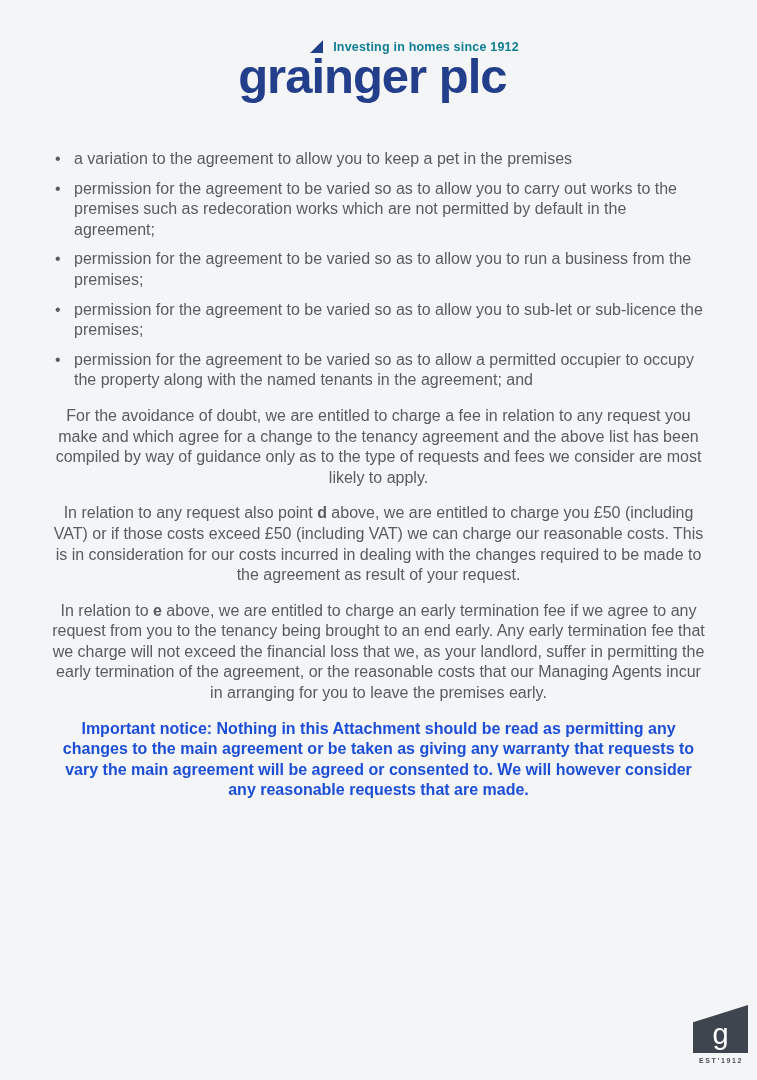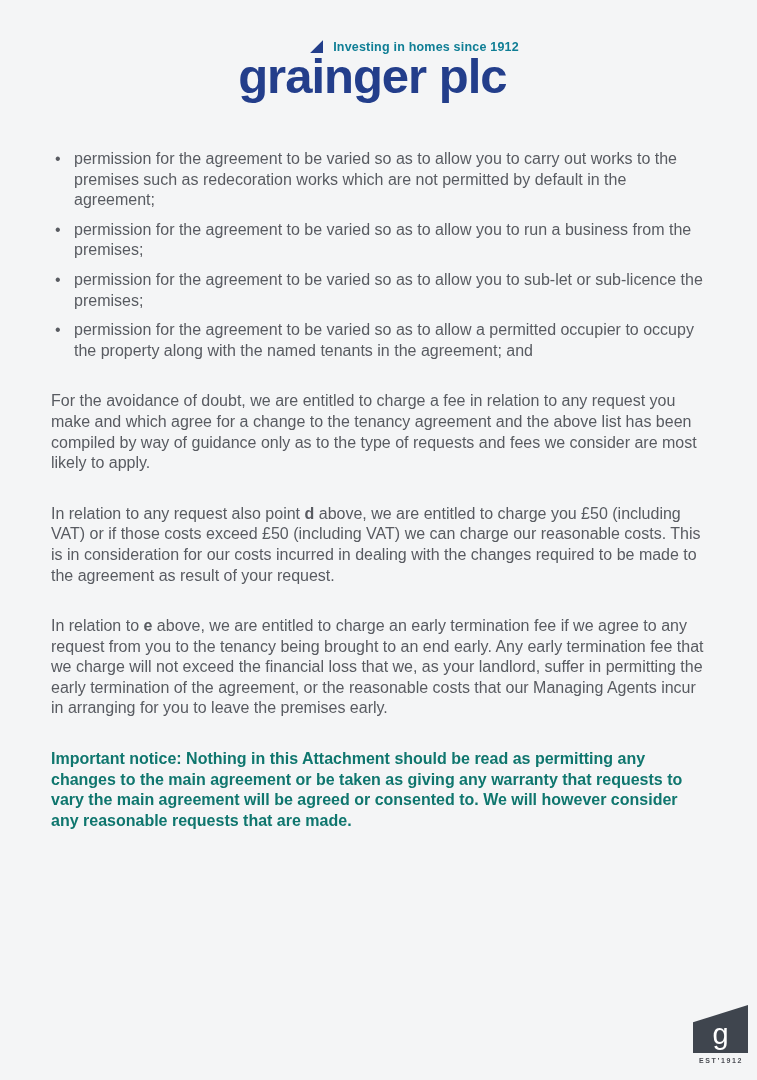--- a/index.html
+++ b/index.html
@@ -72,24 +72,25 @@
     margin-bottom:9px;
   }
   ul.bullets li::before{
     content:"•";
     position:absolute;
     left:4px;
     top:0;
     color:var(--text);
   }
   .paras p{
-    margin-top:30px;
+    margin-top:15px;
+    text-align:center;
   }
   .paras p strong{font-weight:700;}
-  .paras p.bold{font-weight:700;color:#0f766e;}
+  .paras p.bold{font-weight:700;color:#1d4ed8;}
   
   .footer-mark{
     position:absolute;
     right:8px;
     bottom:16px;
     width:56px;
     text-align:center;
   }
   .pentagon{
     width:55px;height:48px;
@@ -123,20 +124,21 @@
   <div class="logo-block">
     <div class="tagline-row">
       <span class="flag-mark"></span>
       <span class="tagline">Investing in homes since 1912</span>
     </div>
     <div class="wordmark">grainger plc</div>
   </div>
 
   <div class="content">
     <ul class="bullets">
+        <li>a variation to the agreement to allow you to keep a pet in the premises</li>
         <li>permission for the agreement to be varied so as to allow you to carry out works to the premises such as redecoration works which are not permitted by default in the agreement;</li>
         <li>permission for the agreement to be varied so as to allow you to run a business from the premises;</li>
         <li>permission for the agreement to be varied so as to allow you to sub-let or sub-licence the premises;</li>
         <li>permission for the agreement to be varied so as to allow a permitted occupier to occupy the property along with the named tenants in the agreement; and</li>
       </ul>
     <div class="paras">
         <p><span>For the avoidance of doubt, we are entitled to charge a fee in relation to any request you make and which agree for a change to the tenancy agreement and the above list has been compiled by way of guidance only as to the type of requests and fees we consider are most likely to apply.</span></p>
         <p><span>In relation to any request also point </span><strong>d</strong><span> above, we are entitled to charge you £50 (including VAT) or if those costs exceed £50 (including VAT) we can charge our reasonable costs. This is in consideration for our costs incurred in dealing with the changes required to be made to the agreement as result of your request.</span></p>
         <p><span>In relation to </span><strong>e</strong><span> above, we are entitled to charge an early termination fee if we agree to any request from you to the tenancy being brought to an end early. Any early termination fee that we charge will not exceed the financial loss that we, as your landlord, suffer in permitting the early termination of the agreement, or the reasonable costs that our Managing Agents incur in arranging for you to leave the premises early.</span></p>
         <p class="bold"><span>Important notice: Nothing in this Attachment should be read as permitting any changes to the main agreement or be taken as giving any warranty that requests to vary the main agreement will be agreed or consented to. We will however consider any reasonable requests that are made.</span></p>

